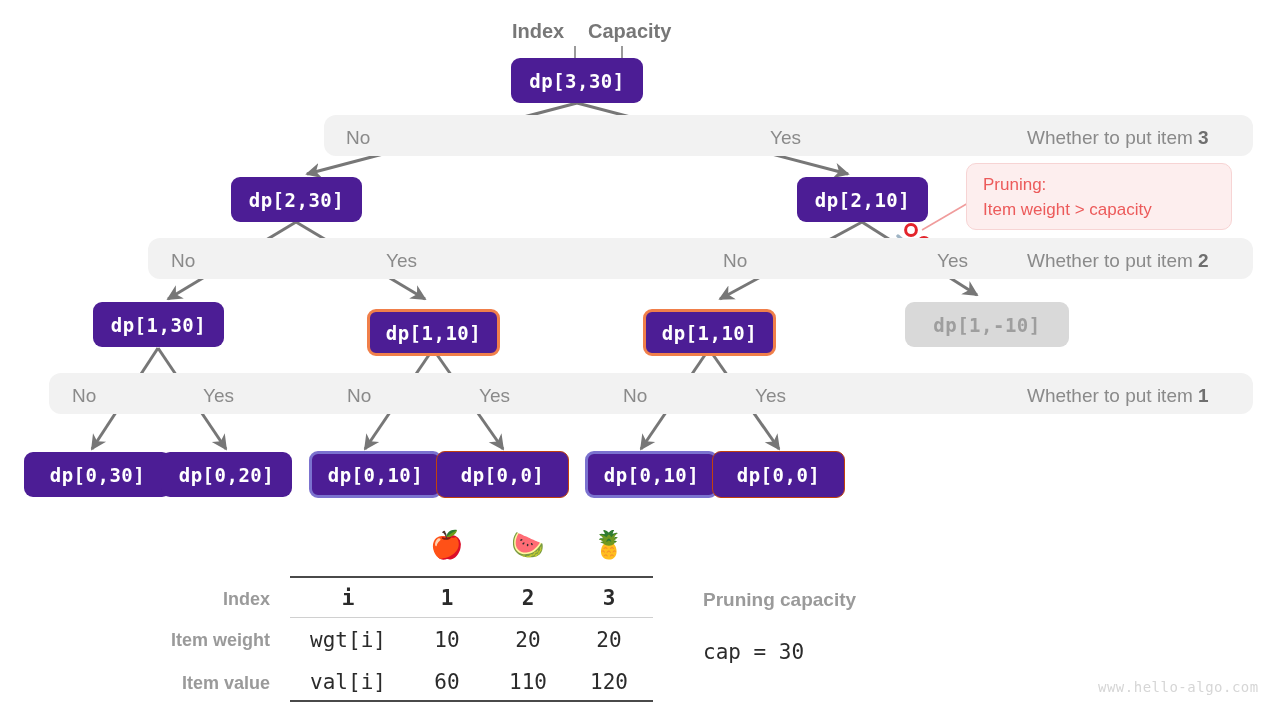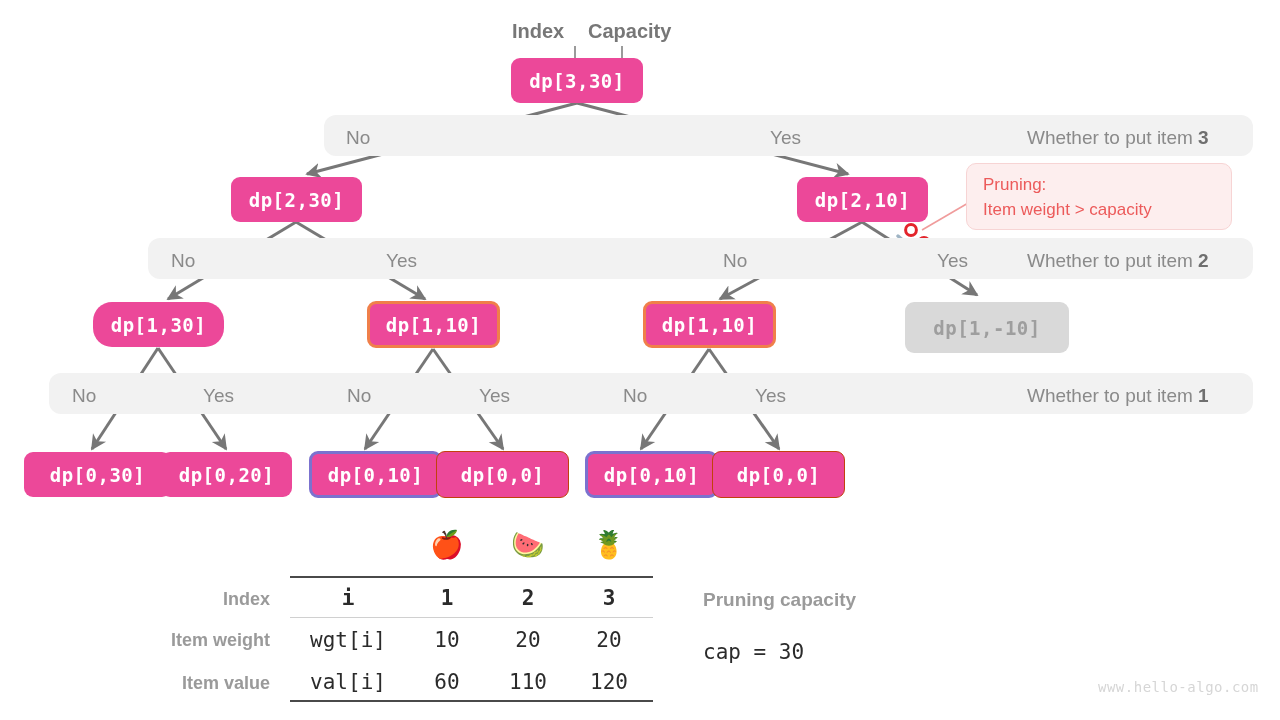--- a/index.html
+++ b/index.html
@@ -16,27 +16,27 @@
   }
   .band-label{
     position:absolute;color:#8a8a8a;font-size:19px;white-space:nowrap;
     line-height:1;
   }
   .band-label b{color:#6f6f6f;font-weight:bold;}
 
   
   .node{
     position:absolute;box-sizing:border-box;
-    background:#ec4899;border-radius:9px;
+    background:#4c1d95;border-radius:9px;
     color:#fff;font-family:"DejaVu Sans Mono",monospace;
     font-size:19px;font-weight:bold;letter-spacing:.5px;
     display:flex;align-items:center;justify-content:center;
     white-space:nowrap;
   }
-  .node.orange{border:3px solid #f07f4a;}
+  .node.orange{border:3px solid #f07f4a;margin-top:8px;}
   .node.purple{border:3px solid #7b72cf;margin-left:11px;}
   .node.blue{border:1px solid #c2410c;}
   .node.grey{background:#d9d9d9;color:#9e9e9e;}
 
   
   .prune-box{
     position:absolute;box-sizing:border-box;
     background:#fdeeee;border:1px solid #f7d4d4;border-radius:10px;
     padding:9px 14px 10px 16px;
   }
@@ -139,24 +139,24 @@
   <div class="band-label" style="left:479px;top:378px;">Yes</div>
   <div class="band-label" style="left:623px;top:378px;">No</div>
   <div class="band-label" style="left:755px;top:378px;">Yes</div>
   <div class="band-label" style="left:1027px;top:378px;"><span>Whether to put item </span><b>1</b></div>
 
   <div class="node" style="left:511px;top:50px;width:132px;height:45px;">dp[3,30]</div>
 
   <div class="node" style="left:231px;top:169px;width:131px;height:45px;">dp[2,30]</div>
   <div class="node" style="left:797px;top:169px;width:131px;height:45px;">dp[2,10]</div>
 
-  <div class="node" style="left:93px;top:294px;width:131px;height:45px;border-radius:19px;">dp[1,30]</div>
+  <div class="node" style="left:93px;top:294px;width:131px;height:45px;">dp[1,30]</div>
   <div class="node orange" style="left:367px;top:293px;width:133px;height:47px;">dp[1,10]</div>
   <div class="node orange" style="left:643px;top:293px;width:133px;height:47px;">dp[1,10]</div>
-  <div class="node grey" style="left:905px;top:294px;width:164px;height:51px;">dp[1,-10]</div>
+  <div class="node grey" style="left:905px;top:294px;width:164px;height:45px;">dp[1,-10]</div>
 
   <div class="node" style="left:24px;top:444px;width:147px;height:45px;">dp[0,30]</div>
   <div class="node" style="left:161px;top:444px;width:131px;height:45px;">dp[0,20]</div>
   <div class="node purple" style="left:298px;top:443px;width:133px;height:47px;">dp[0,10]</div>
   <div class="node blue" style="left:436px;top:443px;width:133px;height:47px;">dp[0,0]</div>
   <div class="node purple" style="left:574px;top:443px;width:133px;height:47px;">dp[0,10]</div>
   <div class="node blue" style="left:712px;top:443px;width:133px;height:47px;">dp[0,0]</div>
 
   <div class="prune-box" style="left:966px;top:155px;width:266px;height:67px;">
     <div class="prune-l1"><b>Pruning</b><span>:</span></div>

